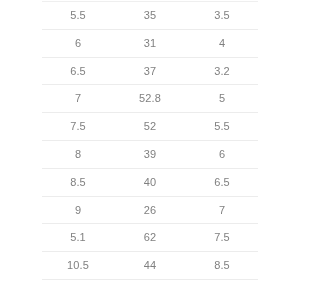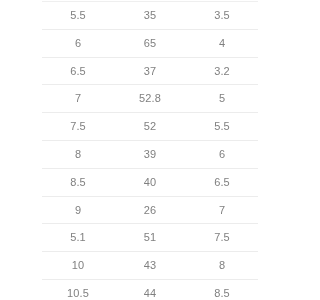--- a/index.html
+++ b/index.html
@@ -67,21 +67,21 @@
         <col class="c3">
       </colgroup>
       <tbody>
         <tr>
           <td>5.5</td>
           <td>35</td>
           <td>3.5</td>
         </tr>
         <tr>
           <td>6</td>
-          <td>65</td>
+          <td>31</td>
           <td>4</td>
         </tr>
         <tr>
           <td>6.5</td>
           <td>37</td>
           <td>3.2</td>
         </tr>
         <tr>
           <td>7</td>
           <td>52.8</td>
@@ -102,27 +102,22 @@
           <td>40</td>
           <td>6.5</td>
         </tr>
         <tr>
           <td>9</td>
           <td>26</td>
           <td>7</td>
         </tr>
         <tr>
           <td>5.1</td>
-          <td>51</td>
+          <td>62</td>
           <td>7.5</td>
-        </tr>
-        <tr>
-          <td>10</td>
-          <td>43</td>
-          <td>8</td>
         </tr>
         <tr>
           <td>10.5</td>
           <td>44</td>
           <td>8.5</td>
         </tr>
       </tbody>
     </table>
   </div>
 </div>

